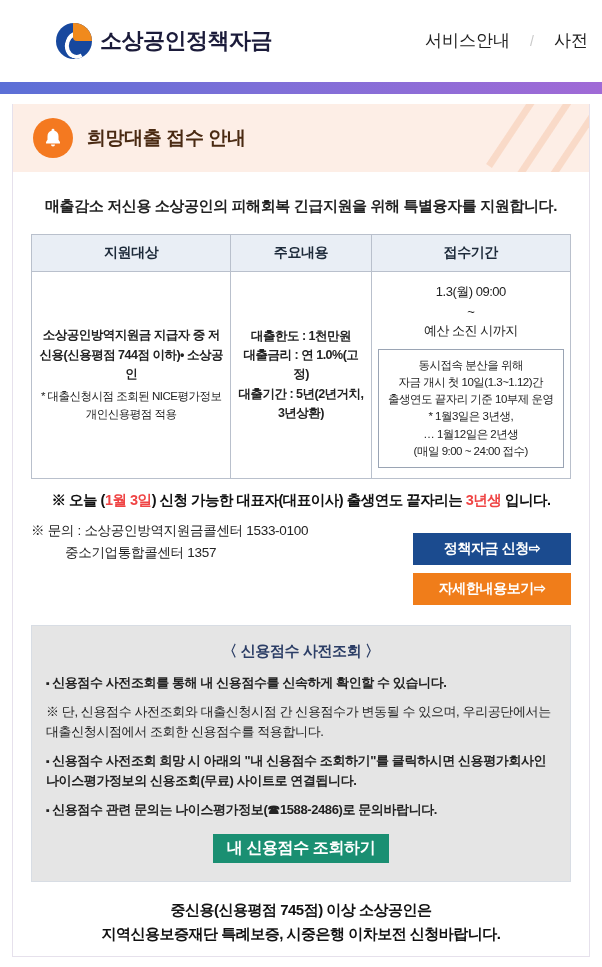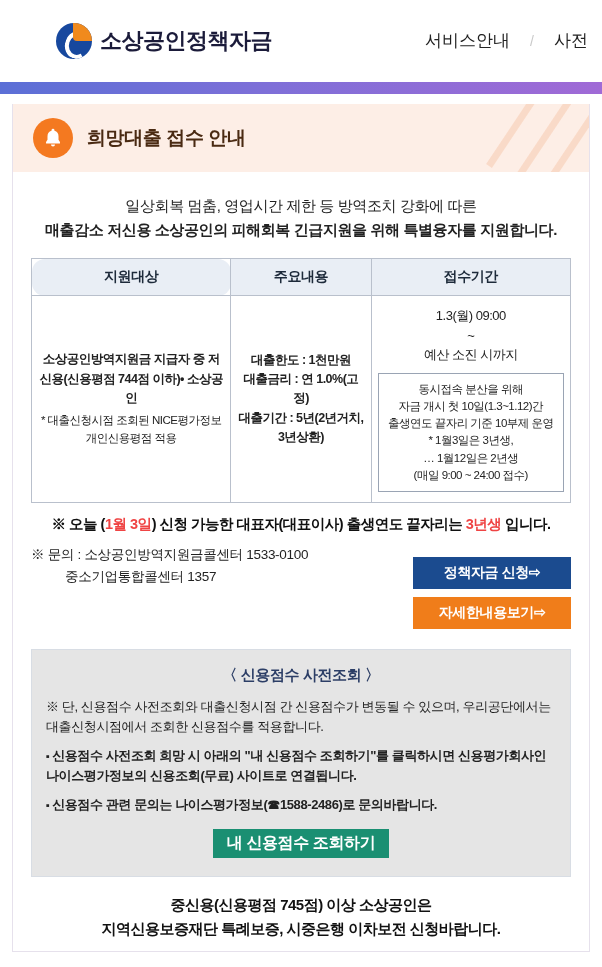--- a/index.html
+++ b/index.html
@@ -158,21 +158,21 @@
   table.info td {
     border: 1px solid #b9c0cc;
     vertical-align: middle;
     padding: 10px 6px;
     font-size: 12.5px;
     color: #222;
     line-height: 1.55;
     text-align: center;
     letter-spacing: -0.5px;
   }
-  .c1 { width: 37%; font-weight: bold; border-radius: 13px; }
+  .c1 { width: 37%; font-weight: bold; }
   .c2 { width: 26%; font-weight: bold; }
   .c3 { width: 37%; }
   .c1 .sub { font-weight: normal; font-size: 11.5px; display: block; margin-top: 4px; }
   .c3 .when { font-size: 13px; line-height: 1.5; }
   .c3 .note {
     border: 1px solid #9aa4b4;
     margin-top: 8px;
     padding: 7px 5px;
     font-size: 11.5px;
     line-height: 1.5;
@@ -307,21 +307,20 @@
         <div class="bell-circle">
           <svg width="22" height="22" viewBox="0 0 24 24" fill="#ffffff">
             <path d="M12 2a1.6 1.6 0 0 1 1.6 1.6v.6A6 6 0 0 1 18 10v4l1.6 2.4V18H4.4v-1.6L6 14v-4a6 6 0 0 1 4.4-5.8v-.6A1.6 1.6 0 0 1 12 2z"></path>
             <path d="M9.8 19.2h4.4a2.2 2.2 0 0 1-4.4 0z"></path>
           </svg>
         </div>
         <div class="banner-title">희망대출 접수 안내</div>
       </div>
 
       <div class="lead">
-        <div class="l1">일상회복 멈춤, 영업시간 제한 등 방역조치 강화에 따른</div>
         <div class="l2">매출감소 저신용 소상공인의 피해회복 긴급지원을 위해 특별융자를 지원합니다.</div>
       </div>
 
       <div class="tbl-wrap">
         <table class="info">
           <thead>
             <tr>
               <th class="c1">지원대상</th>
               <th class="c2">주요내용</th>
               <th class="c3">접수기간</th>
@@ -365,20 +364,21 @@
         <div class="ln2">중소기업통합콜센터 1357</div>
       </div>
 
       <div class="btn-col">
         <button class="btn btn-navy">정책자금 신청⇨</button>
         <button class="btn btn-orange">자세한내용보기⇨</button>
       </div>
 
       <div class="credit">
         <h3>〈 신용점수 사전조회 〉</h3>
+        <p class="b bullet">신용점수 사전조회를 통해 내 신용점수를 신속하게 확인할 수 있습니다.</p>
         <p>※ 단, 신용점수 사전조회와 대출신청시점 간 신용점수가 변동될 수 있으며, 우리공단에서는 대출신청시점에서 조회한 신용점수를 적용합니다.</p>
         <p class="b bullet">신용점수 사전조회 희망 시 아래의 "내 신용점수 조회하기"를 클릭하시면 신용평가회사인 나이스평가정보의 신용조회(무료) 사이트로 연결됩니다.</p>
         <p class="b bullet">신용점수 관련 문의는 나이스평가정보(☎1588-2486)로 문의바랍니다.</p>
         <div class="btn-wrap">
           <button class="btn btn-green">내 신용점수 조회하기</button>
         </div>
       </div>
 
       <div class="foot">
         <div>중신용(신용평점 745점) 이상 소상공인은</div>

